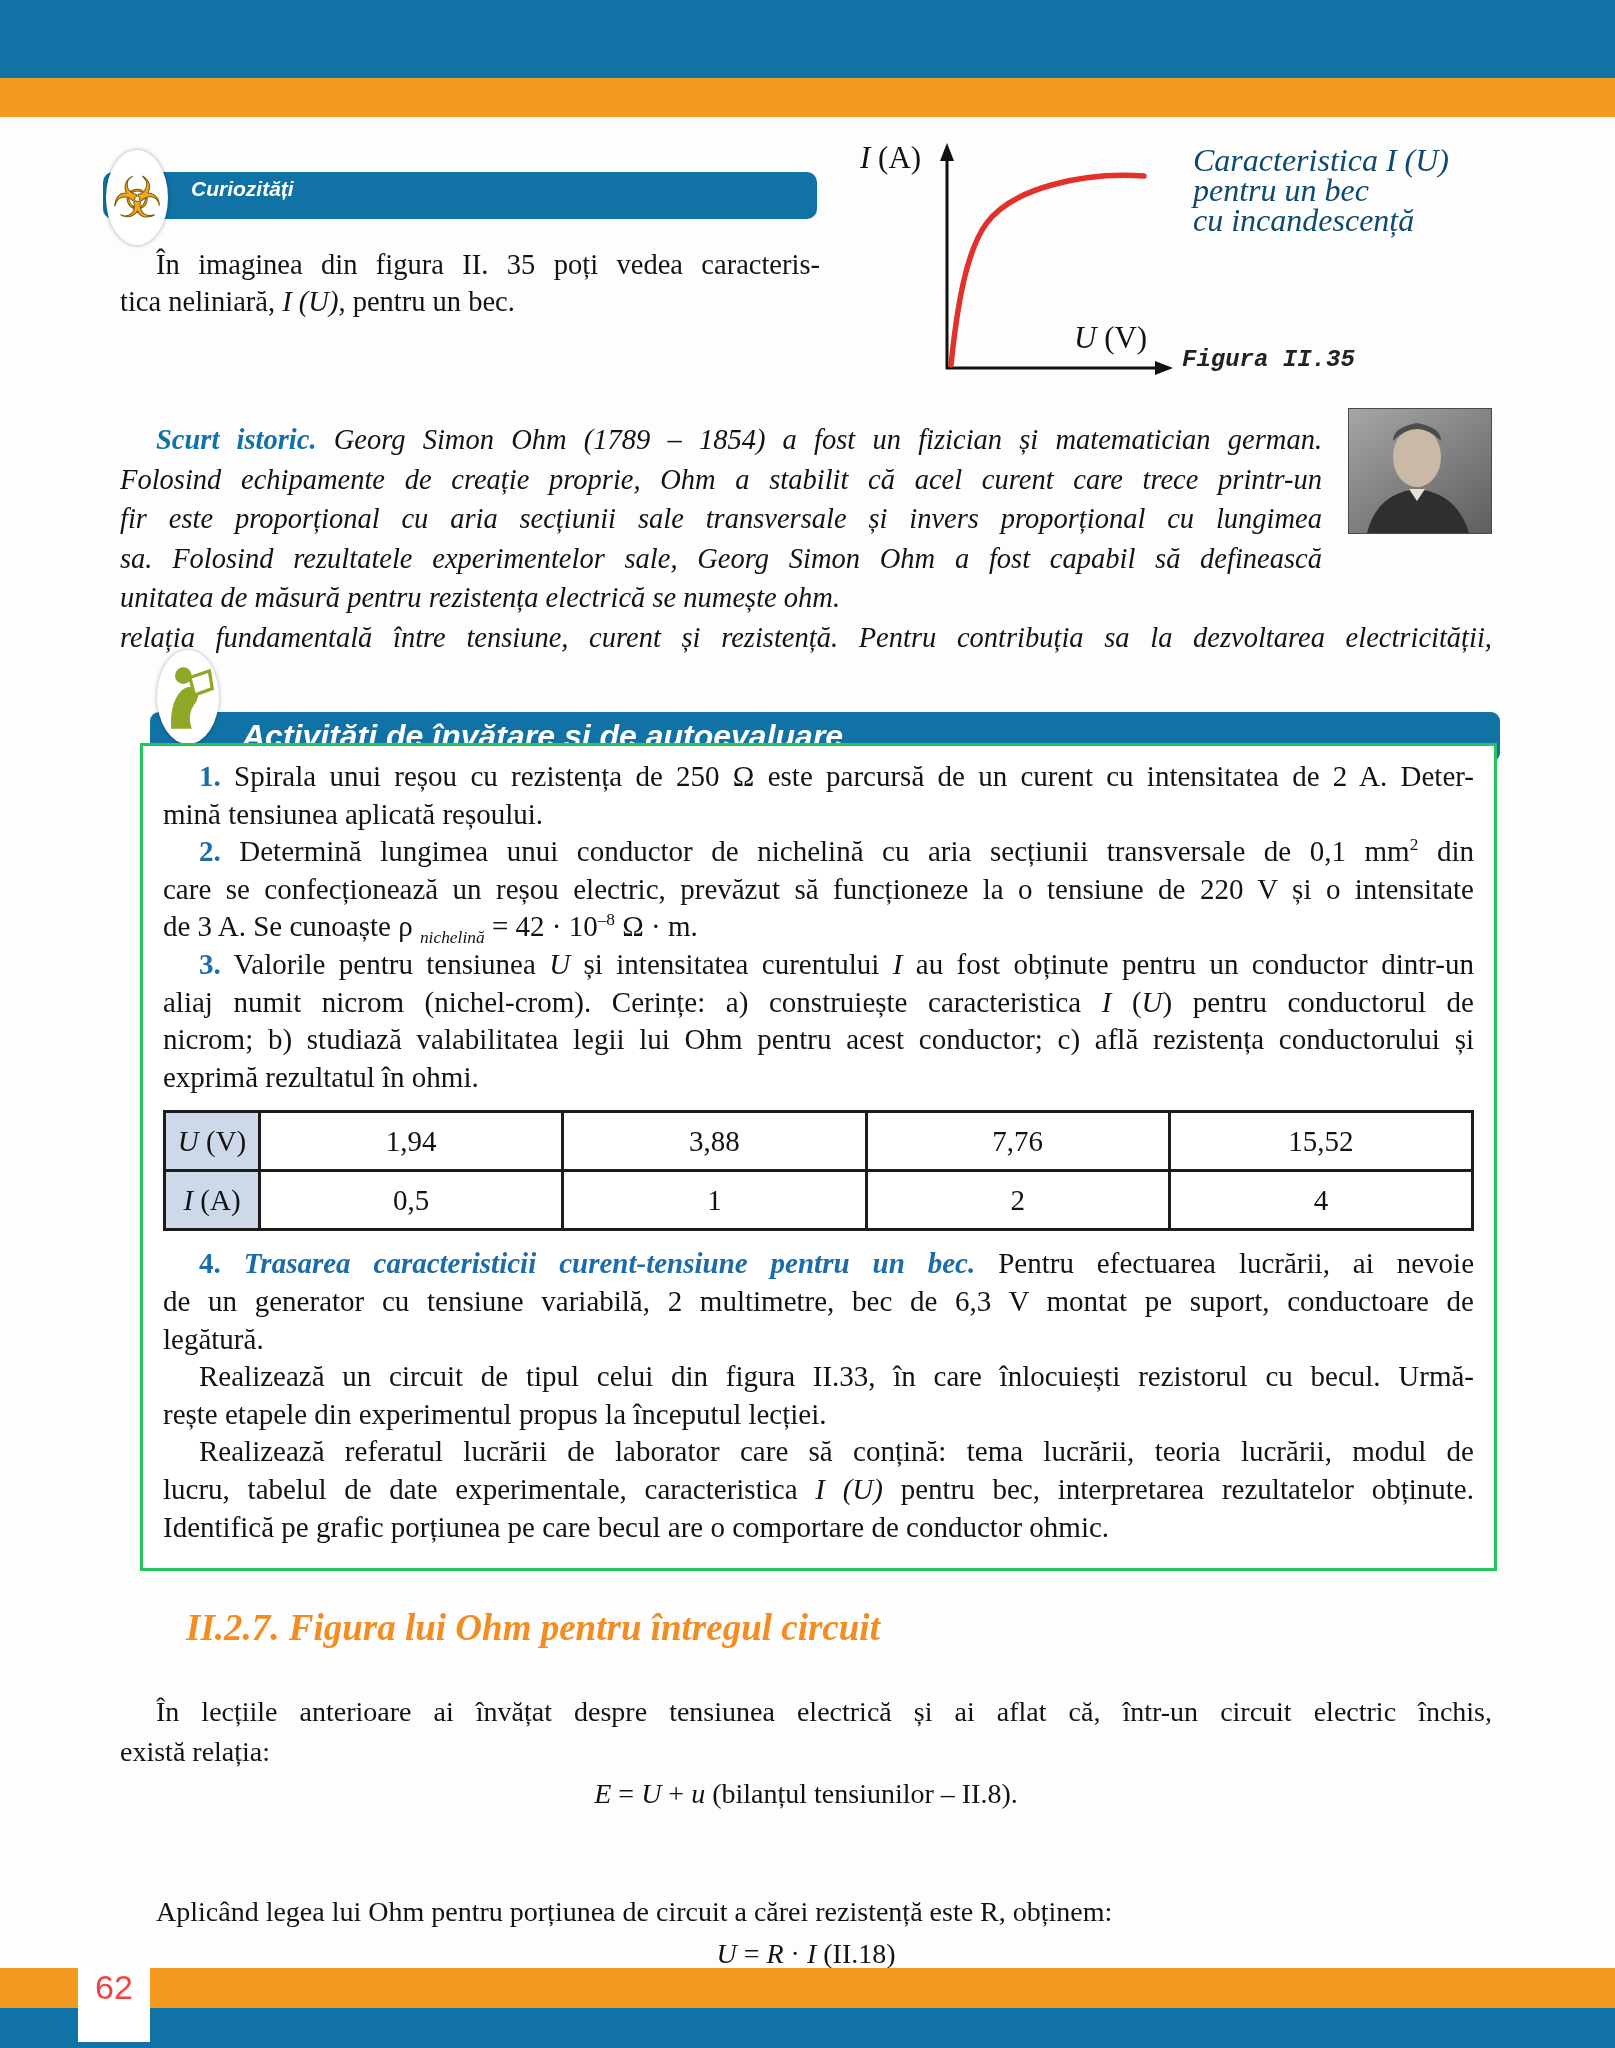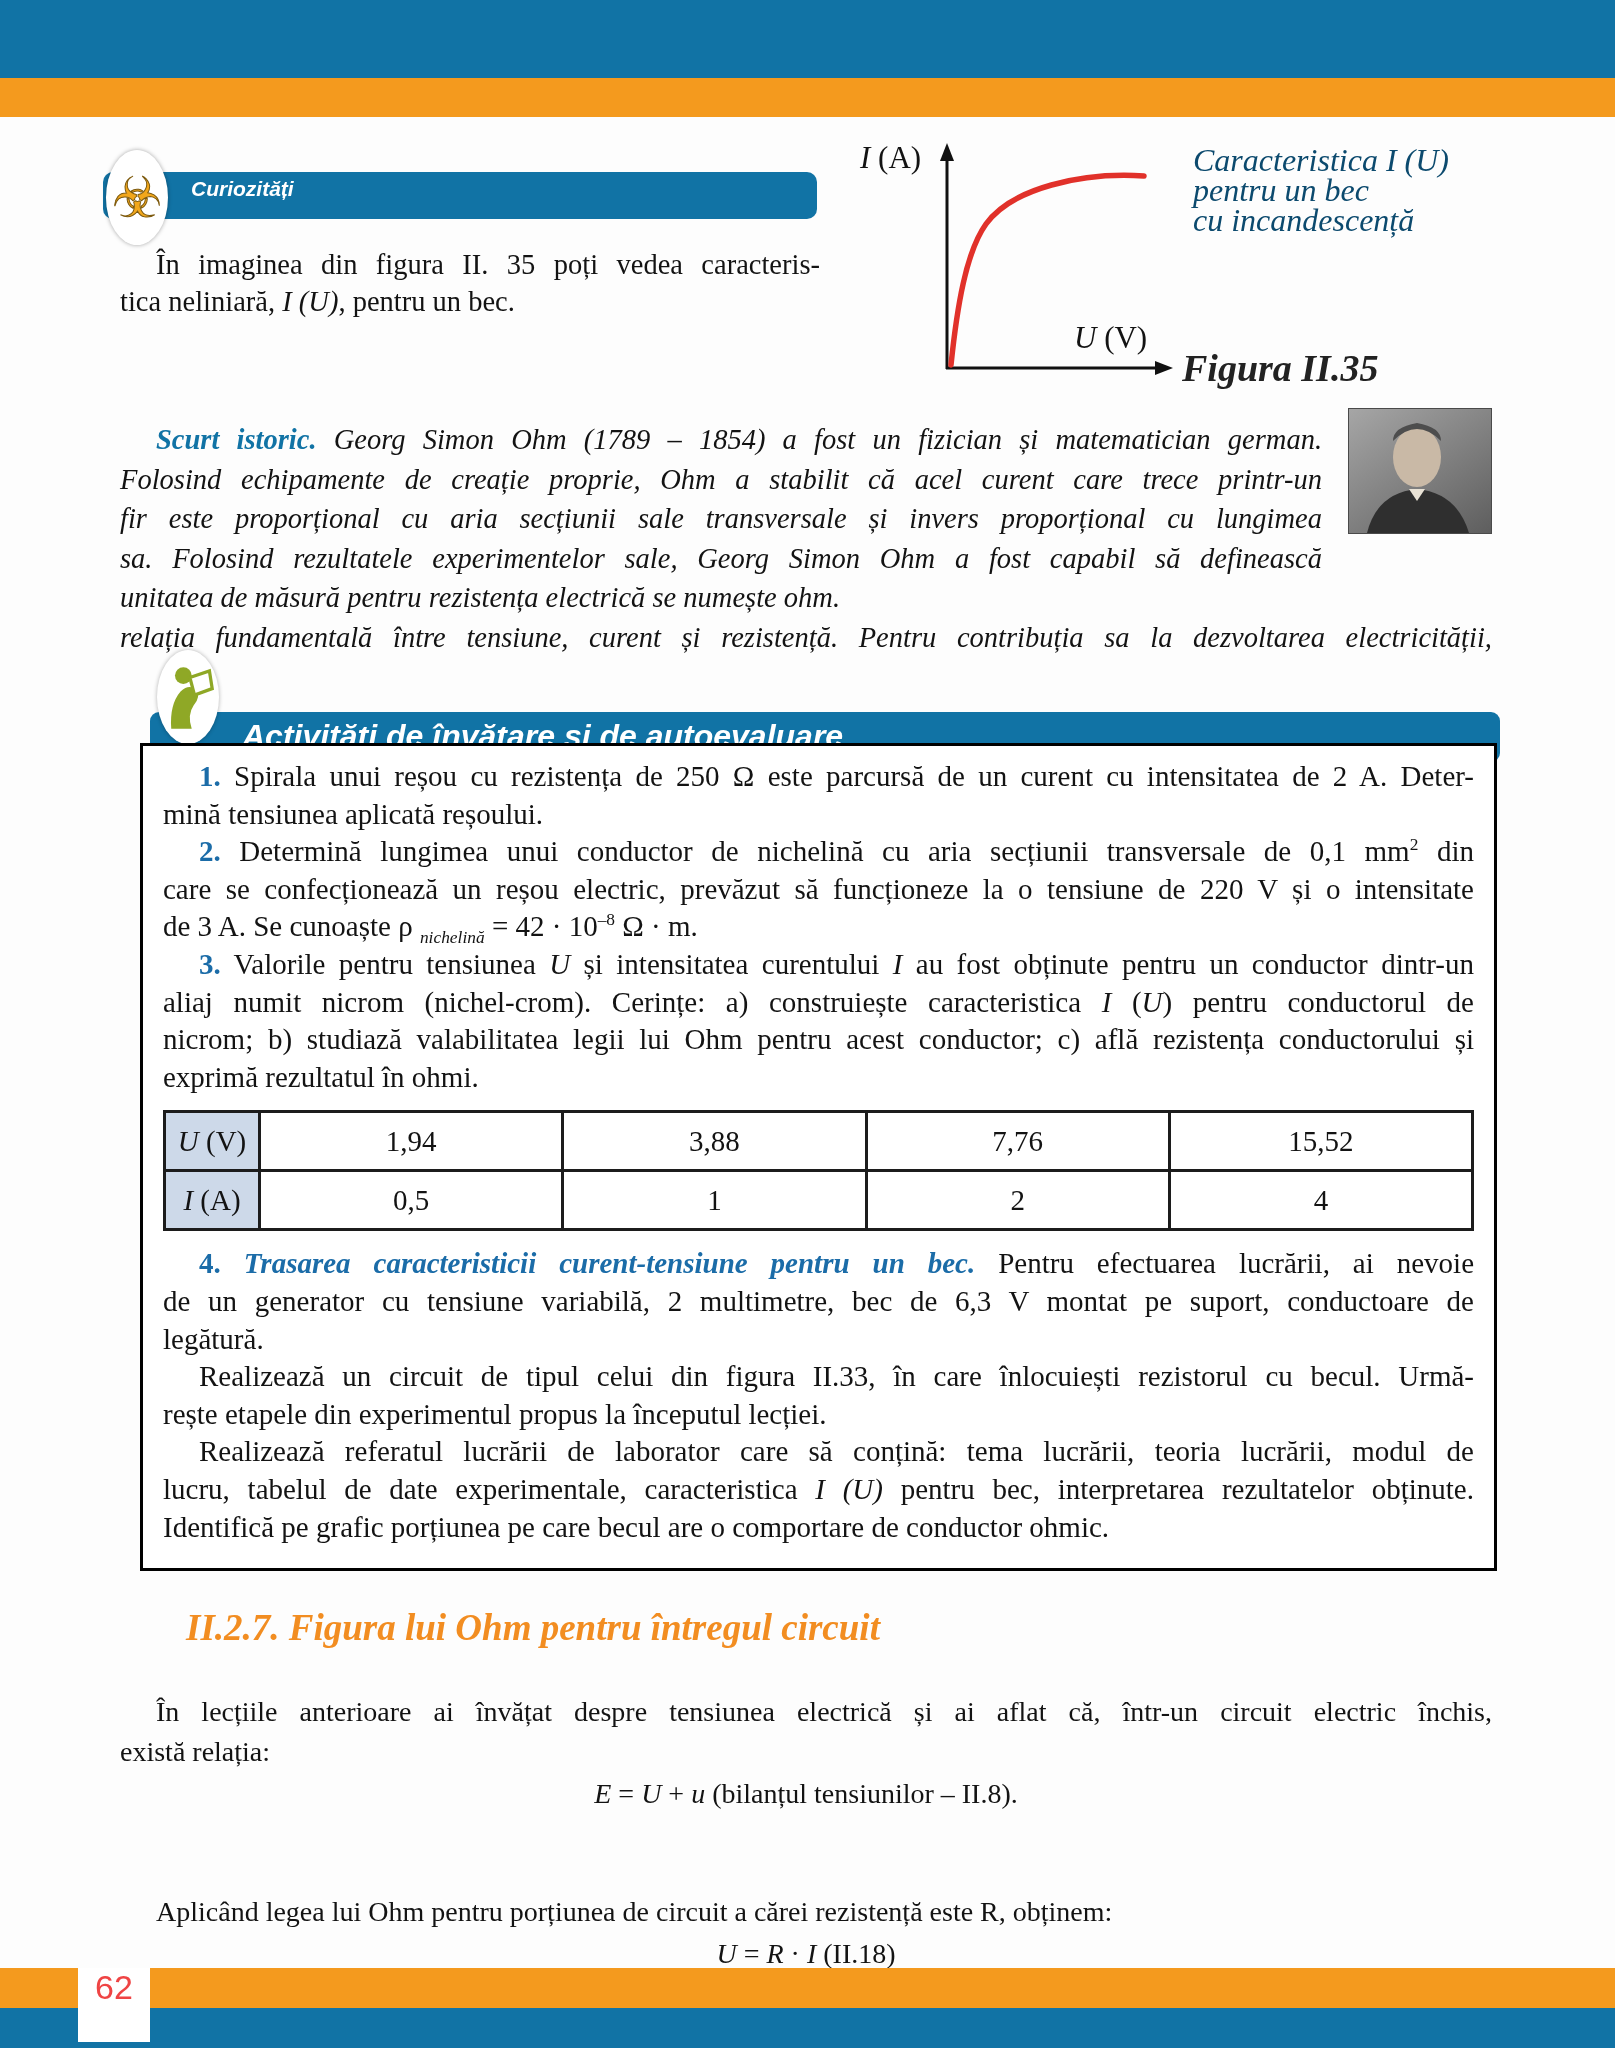--- a/index.html
+++ b/index.html
@@ -29,33 +29,33 @@
   .lead{color:#1173a5;font-weight:bold;}
   .sup{vertical-align:super;font-size:0.6em;line-height:0;}
   .subit{vertical-align:sub;font-size:0.6em;font-style:italic;line-height:0;}
 
   .intro{position:absolute;left:120px;top:246px;width:700px;font-size:28.5px;line-height:37px;}
 
   .figure{position:absolute;left:860px;top:112px;width:640px;height:290px;}
   .fig-svg{position:absolute;left:0;top:0;}
   .fig-ylabel{position:absolute;left:0px;top:28px;font-size:31px;}
   .fig-xlabel{position:absolute;left:214px;top:208px;font-size:31px;}
-  .fig-caption{position:absolute;left:322px;top:234px;font-size:38px;font-weight:bold;font-style:italic;color:#222;}
+  .fig-caption{position:absolute;left:322px;top:234px;font-size:24px;font-weight:bold;font-style:italic;color:#222;font-family:Liberation Mono, monospace;}
   .fig-note{position:absolute;left:333px;top:33px;font-size:32px;font-style:italic;line-height:30px;color:#0c4a6e;}
 
   .history{position:absolute;left:120px;top:420px;width:1372px;font-size:28.5px;line-height:39.5px;font-style:italic;}
   .portrait{float:right;width:142px;height:124px;margin:-12px 0 30px 26px;
             background:linear-gradient(145deg,#a6a6a6,#5e5e5e);border:1px solid #4a4a4a;overflow:hidden;}
 
   .activ-band{position:absolute;left:150px;top:712px;width:1350px;height:50px;background:#1173a5;border-radius:9px;}
   .activ-band .band-title{position:absolute;left:92px;top:6px;font-size:32px;}
   .activ-icon{position:absolute;left:157px;top:650px;width:62px;height:94px;background:#fff;border-radius:50%;
               box-shadow:0 0 4px rgba(0,0,0,.3);display:flex;align-items:center;justify-content:center;}
 
-  .activ-box{position:absolute;left:140px;top:743px;width:1357px;height:828px;border:3px solid #000000;
+  .activ-box{position:absolute;left:140px;top:743px;width:1357px;height:828px;border:3px solid #22c55e;
              background:#fff;box-sizing:border-box;padding:12px 20px 0 20px;font-size:29px;}
   .activ-box .ln{line-height:37.6px;}
   .gap{margin-top:14px;}
 
   table.data-table{border-collapse:collapse;width:100%;margin-top:14px;font-size:29px;table-layout:fixed;}
   .data-table th,.data-table td{border:3px solid #1c1c1c;text-align:center;height:56px;padding:0;font-weight:normal;}
   .data-table th{background:#cdd9e9;width:92px;}
 
   .section-heading{position:absolute;left:186px;top:1606px;font-size:37px;font-weight:bold;font-style:italic;color:#f28d21;}
   .closing{position:absolute;left:120px;top:1692px;width:1372px;font-size:28px;line-height:40px;}

